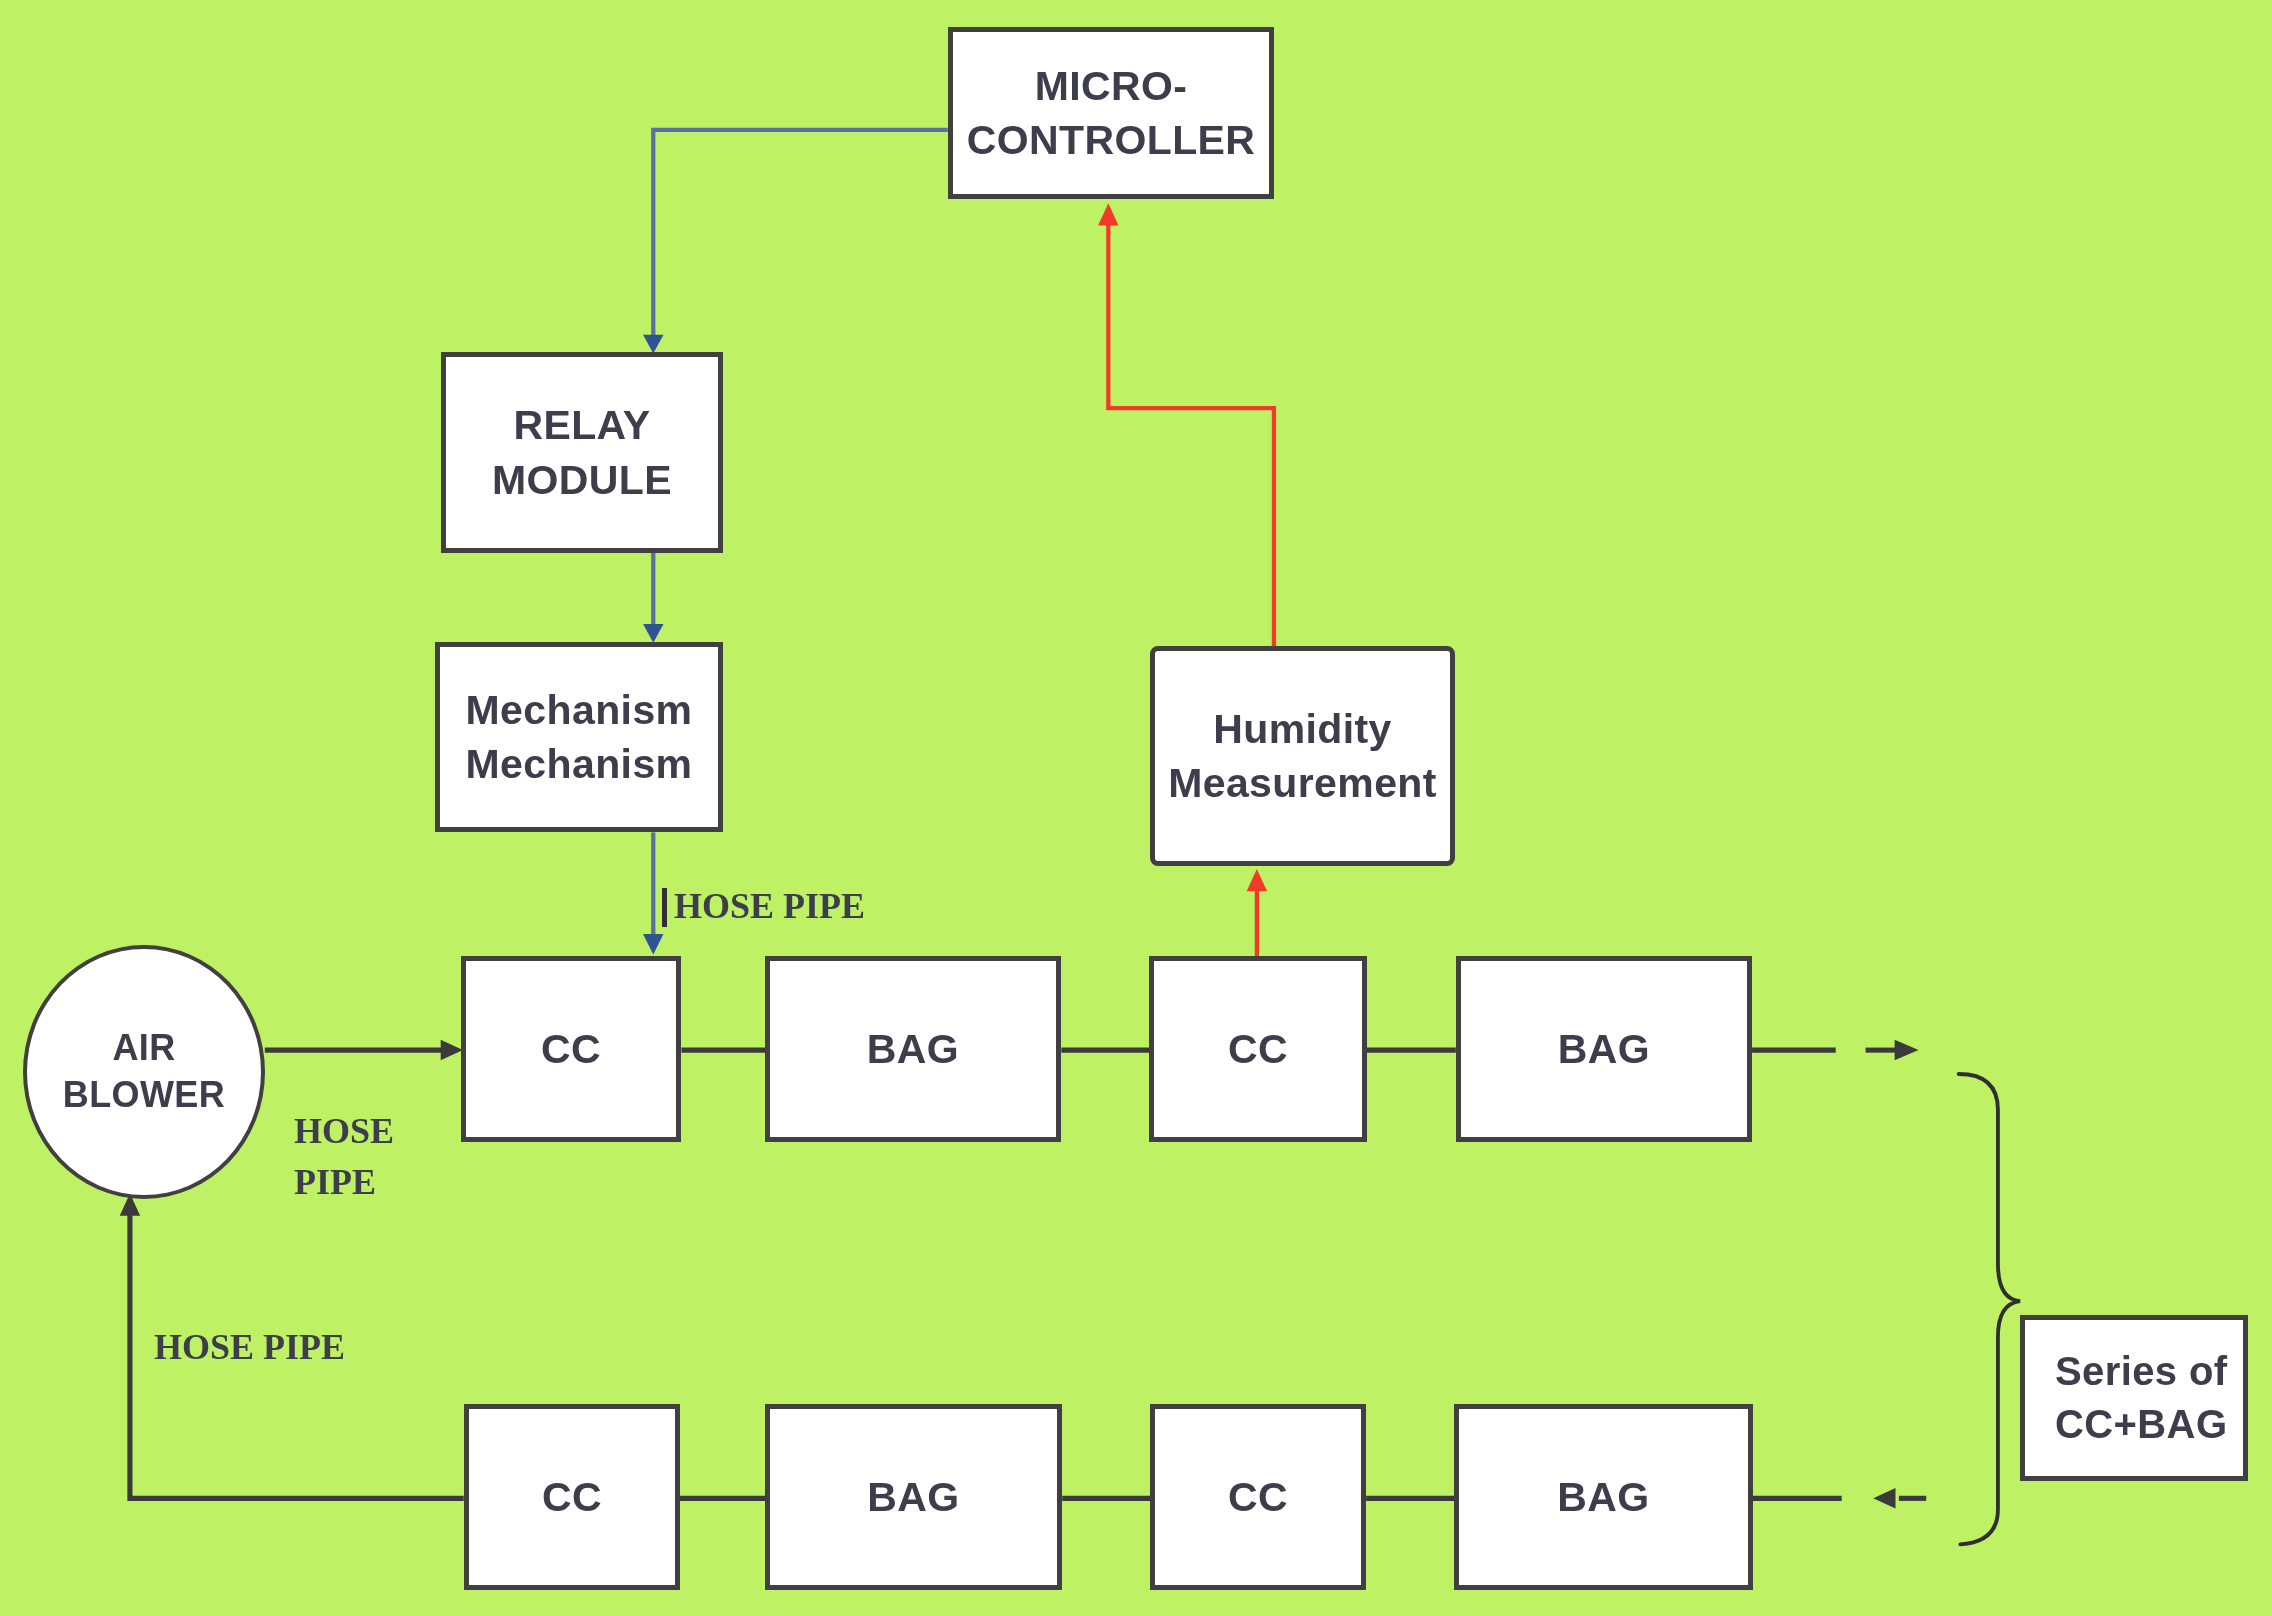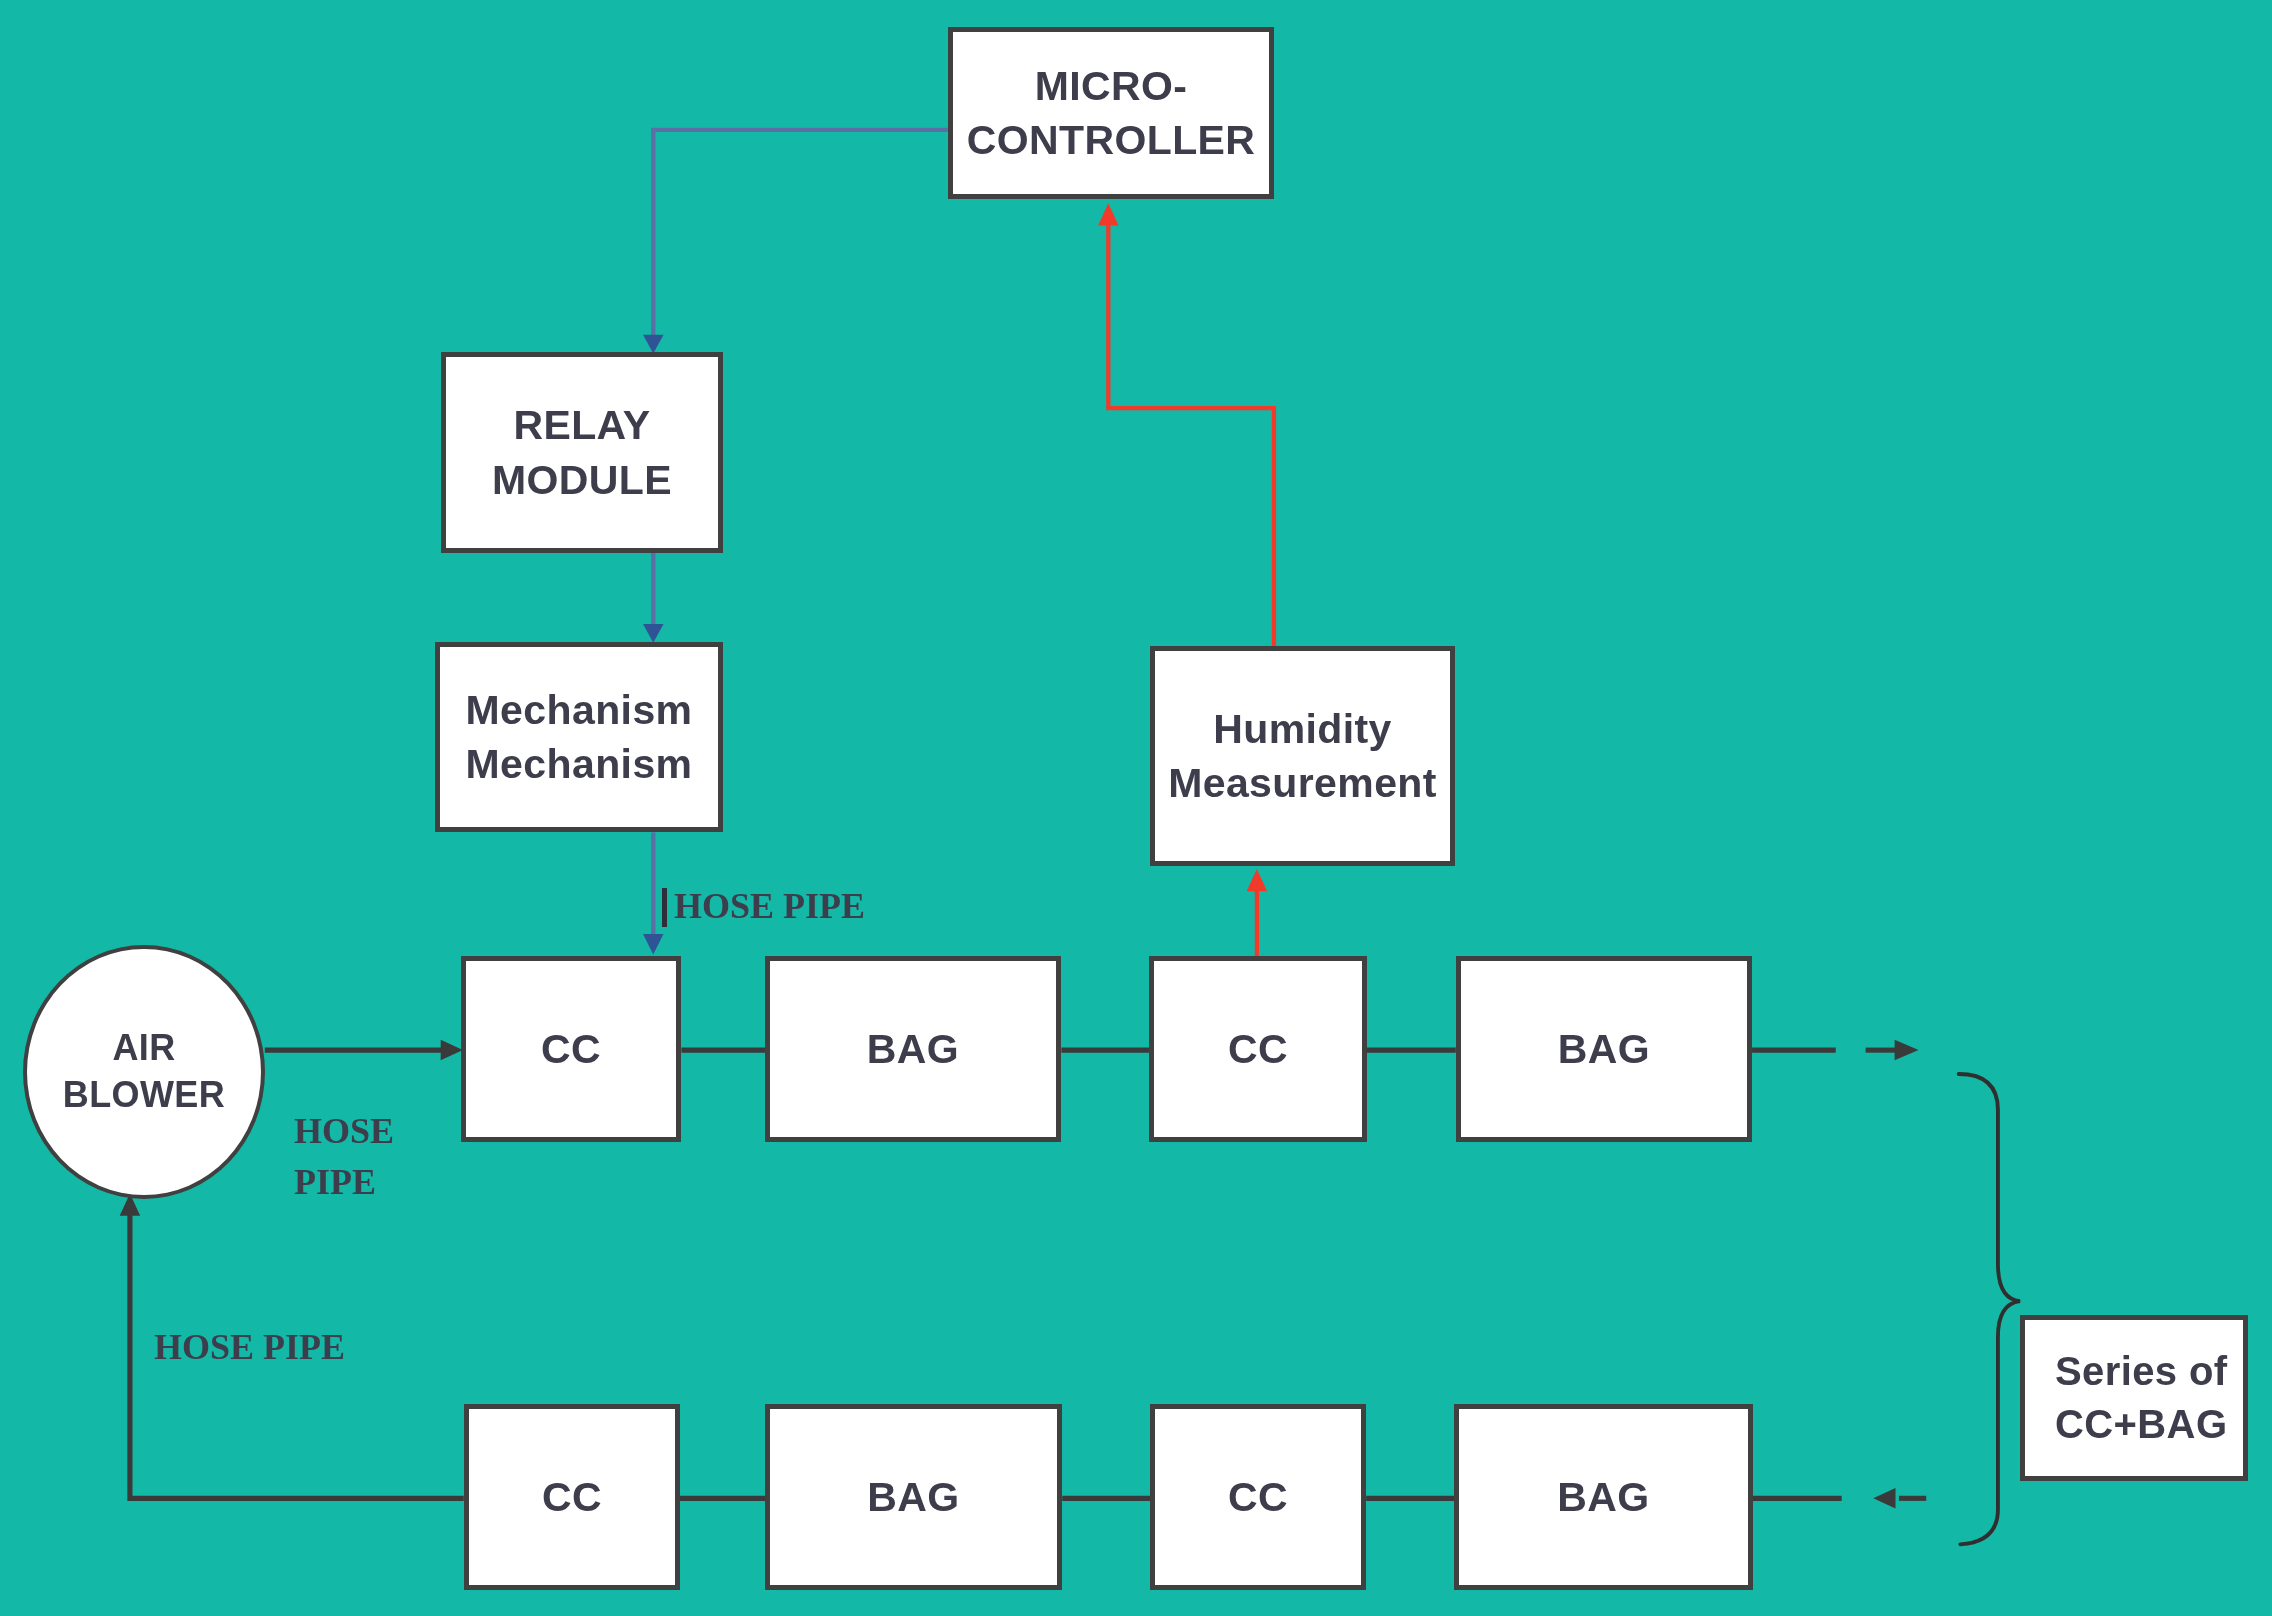--- a/index.html
+++ b/index.html
@@ -1,19 +1,19 @@
 <!DOCTYPE html>
 <html style="--control-wire: #5b6fa5; --control-head: #2f5496; --sensor-wire: #f23a2a; --flow-line: #3a3a3a; --box-border: #404040; --text-color: #3d3d4c;font-size:13.7px"><head>
 <meta charset="utf-8">
 <style>
   html,body{margin:0;padding:0;background:#ffffff;}
   #canvas{
     position:relative;
     width:2273px;height:1617px;
-    background:#14b8a6;
+    background:#bef264;
     font-family:"Liberation Sans", sans-serif;
     overflow:hidden;
   }
   #wires{position:absolute;left:0;top:0;width:2273px;height:1617px;}
   .node{
     position:absolute;
     box-sizing:border-box;
     background:#ffffff;
     border:5.1px solid var(--box-border);
     display:flex;flex-direction:column;
@@ -125,21 +125,21 @@
   <div class="node" style="left:441px;top:352px;width:282px;height:201px;">
     <span>RELAY</span>
     <span>MODULE</span>
   </div>
 
   <div class="node" style="left:435px;top:642px;width:288px;height:190px;">
     <span>Mechanism</span>
     <span>Mechanism</span>
   </div>
 
-  <div class="node" style="left:1150px;top:646px;width:305px;height:220px;">
+  <div class="node" style="left:1150px;top:646px;width:305px;height:220px;border-radius:8px;">
     <span>Humidity</span>
     <span>Measurement</span>
   </div>
 
   <div class="node circle" style="left:23px;top:945px;width:242px;height:254px;">
     <span>AIR</span>
     <span>BLOWER</span>
   </div>
 
   <div class="node" style="left:461px;top:956px;width:220px;height:186px;">

